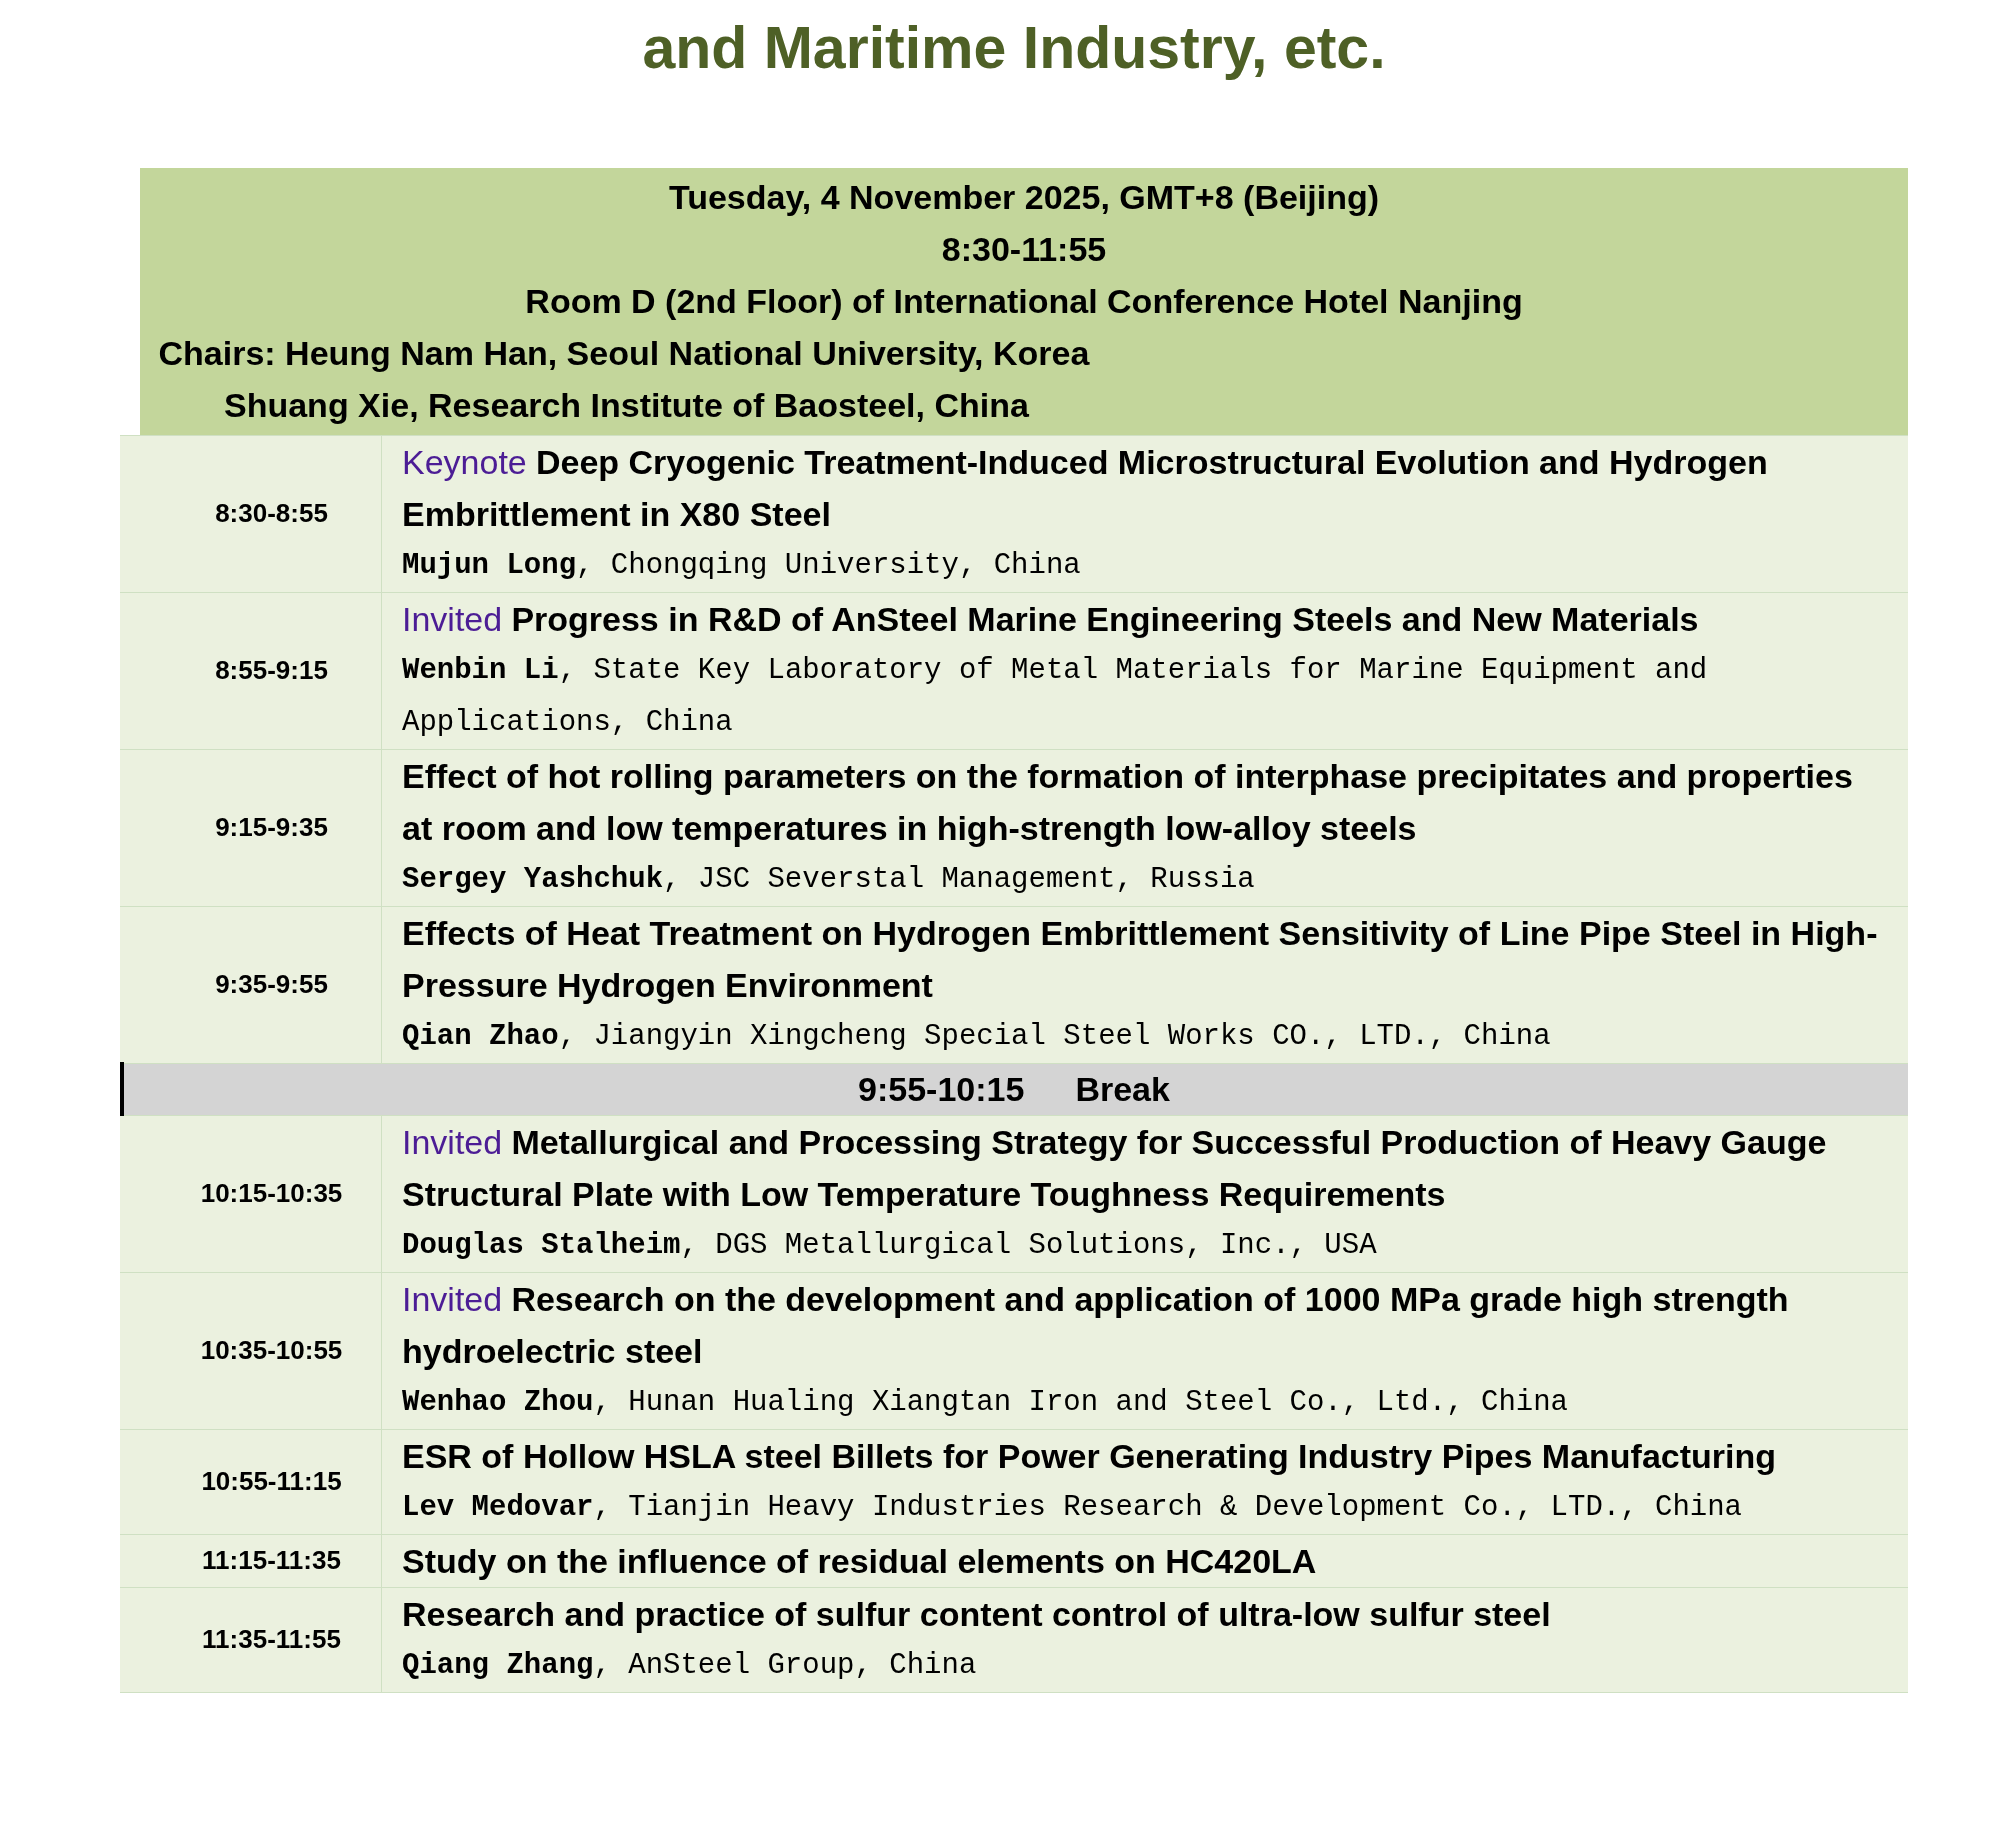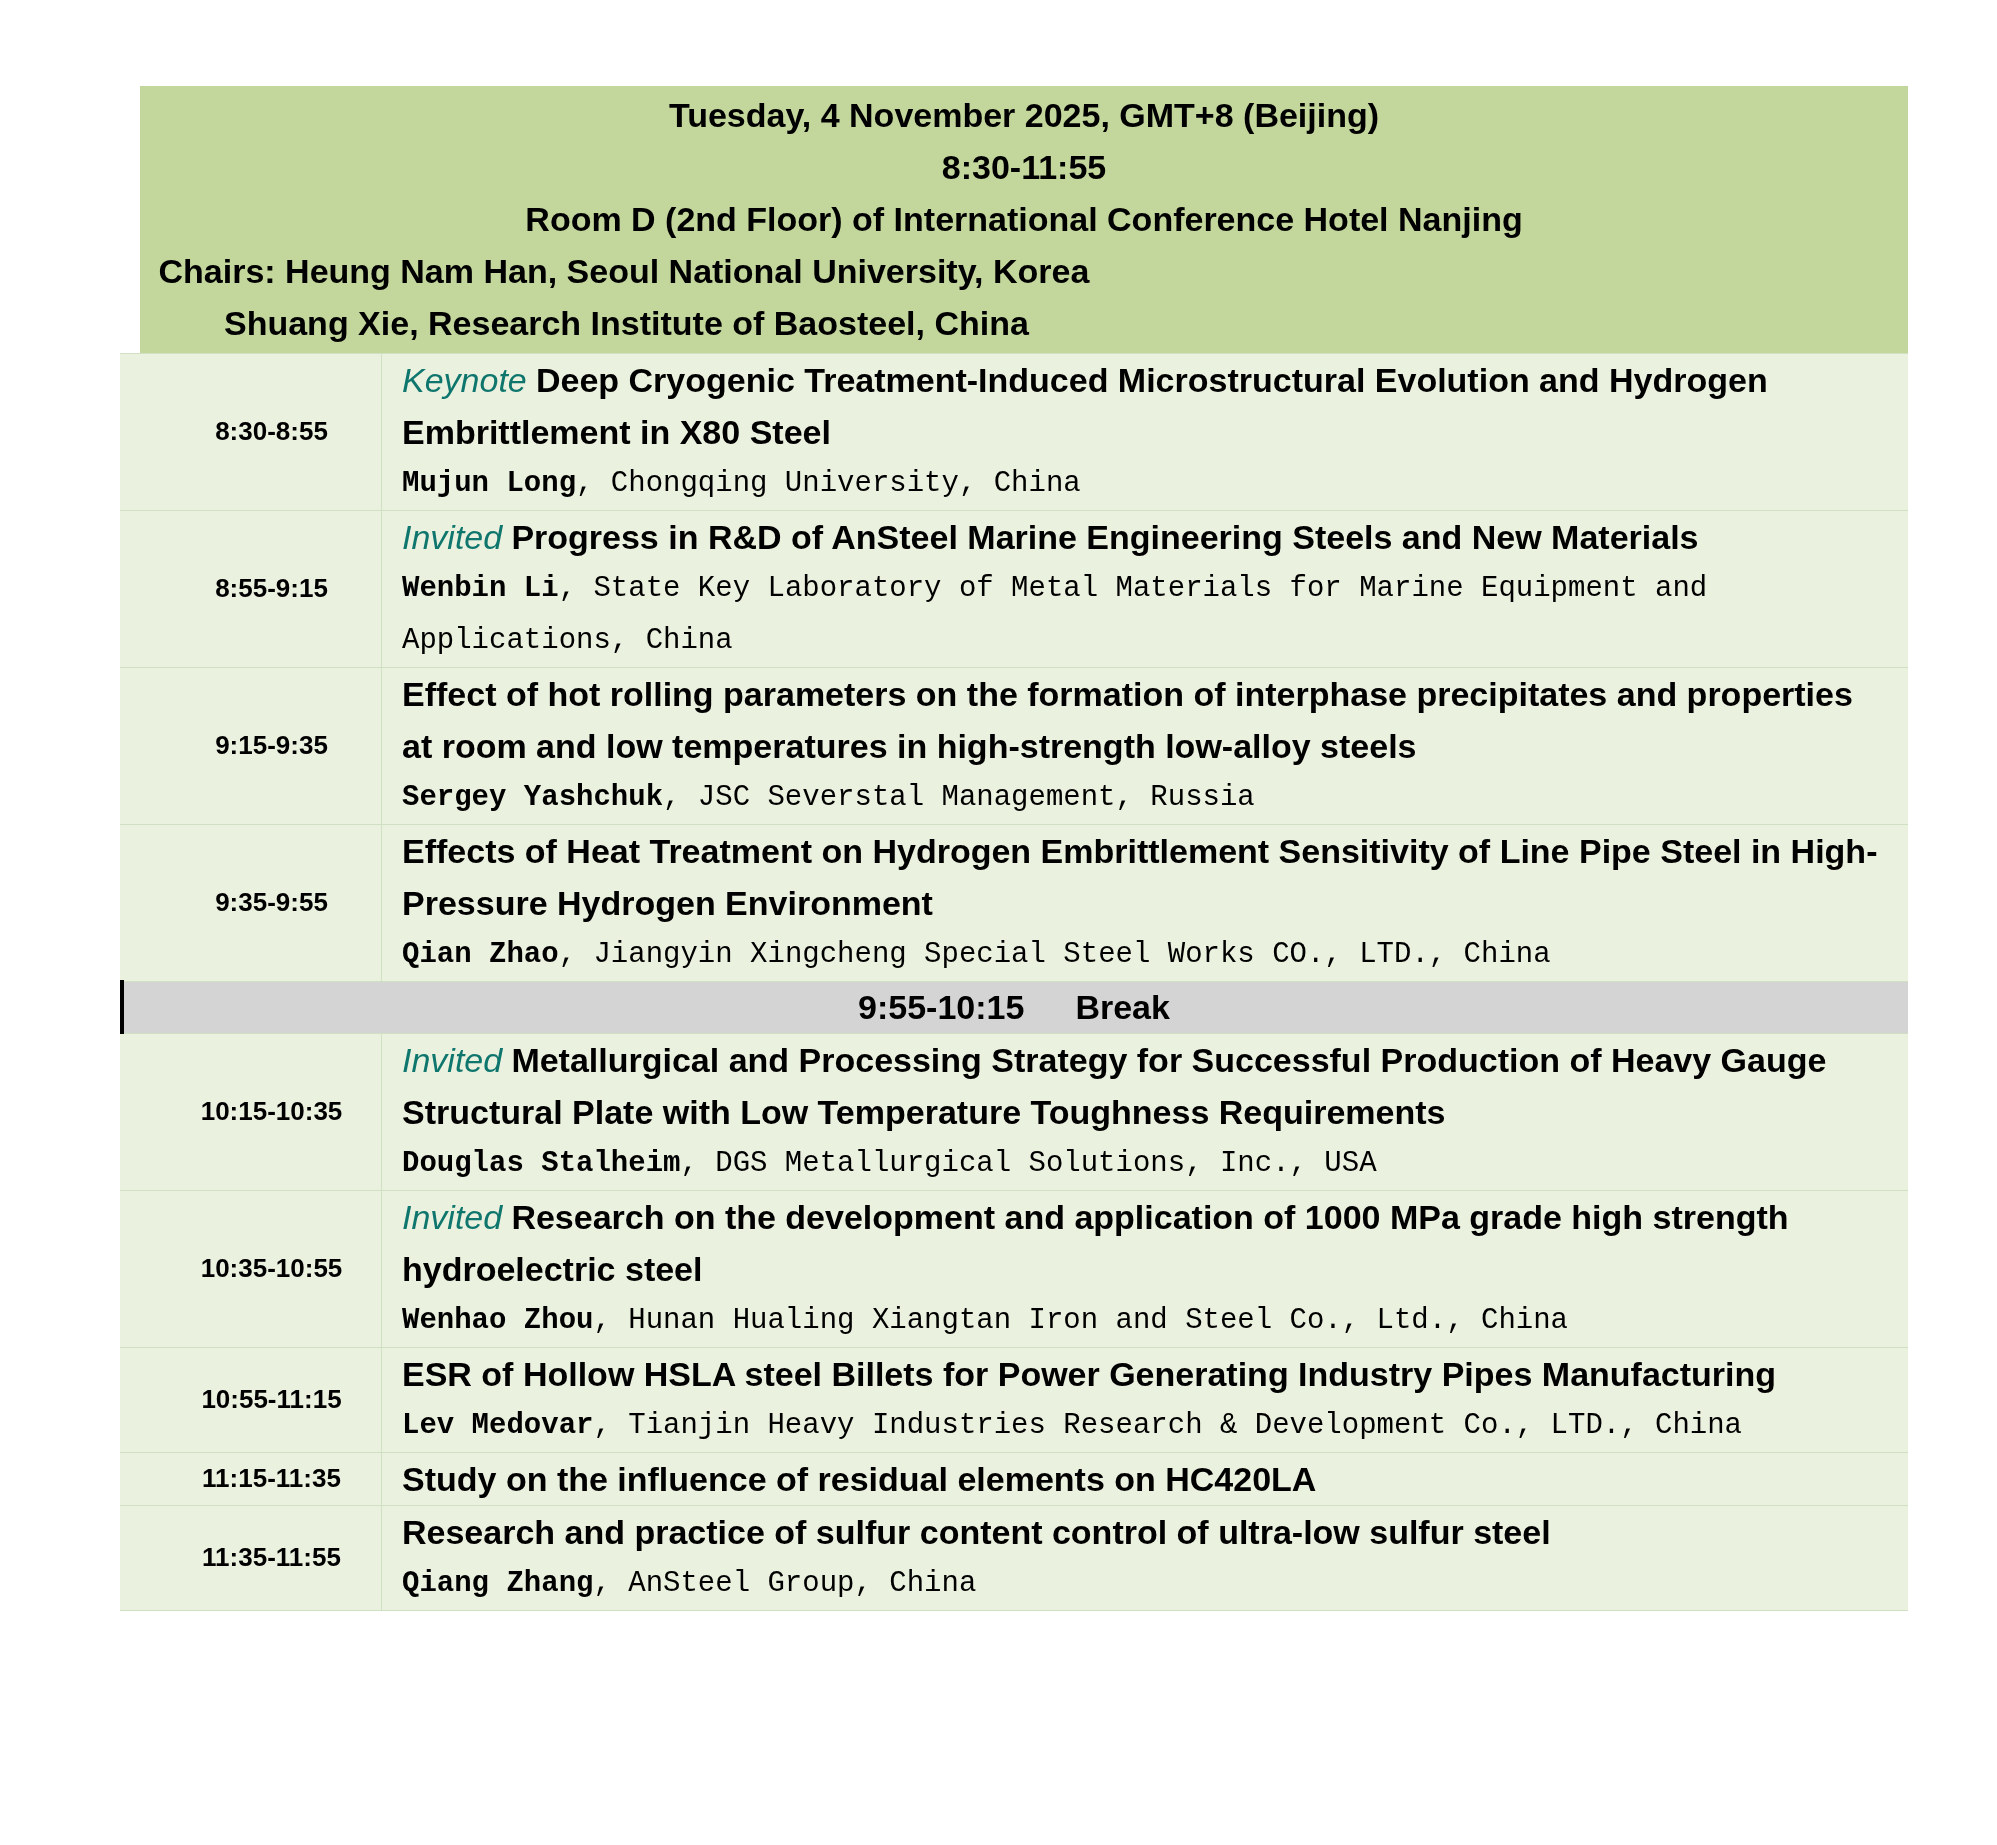--- a/index.html
+++ b/index.html
@@ -43,21 +43,21 @@
   .time-cell {
     flex: 0 0 220px; width: 220px;
     border-right: 1.7px solid #cfe0c3;
     display: flex; align-items: center; justify-content: center;
     font-weight: bold; font-size: 26px;
     white-space: nowrap;
     margin-left: 42px;
   }
   .content-cell { flex: 1 1 auto; min-width: 0; padding: 0 22px 0 20px; }
   .talk-title { font-size: 34px; font-weight: bold; line-height: 52px; }
-  .talk-prefix { color: #0f766e; font-style: italic; font-weight: normal; }
+  .talk-prefix { color: #4c1d95; font-weight: normal; }
   .talk-prefix:not(:empty) { margin-right: 9.2px; }
   .speaker {
     font-family: Liberation Mono, monospace;
     font-size: 29px; line-height: 52px; font-weight: normal;
   }
   .speaker-name { font-weight: bold; }
 
   .break-row {
     position: relative;
     display: flex; align-items: center; justify-content: center;
@@ -67,20 +67,21 @@
   }
   .break-bar { position: absolute; left: 0; top: -1.7px; bottom: -1.7px; width: 4.2px; background: #000000; }
   .break-time { margin-right: 51px; }
 </style>
 </head>
 <body>
 
 <div class="doc">
 
   <h1 class="title">
+    <span class="title-line">and Maritime Industry, etc.</span>
   </h1>
 
   <div class="schedule-table">
 
     <div class="session-header">
       <div class="sh-center">Tuesday, 4 November 2025, GMT+8 (Beijing)</div>
       <div class="sh-center">8:30-11:55</div>
       <div class="sh-center">Room D (2nd Floor) of International Conference Hotel Nanjing</div>
       <div class="sh-left">Chairs: Heung Nam Han, Seoul National University, Korea</div>
       <div class="sh-left indent">Shuang Xie, Research Institute of Baosteel, China</div>

